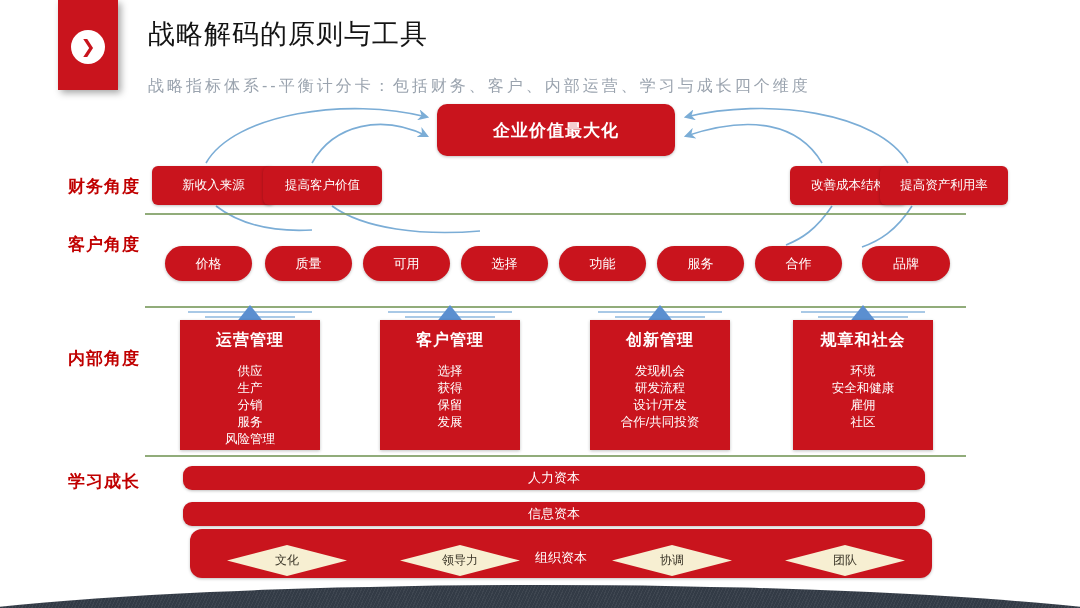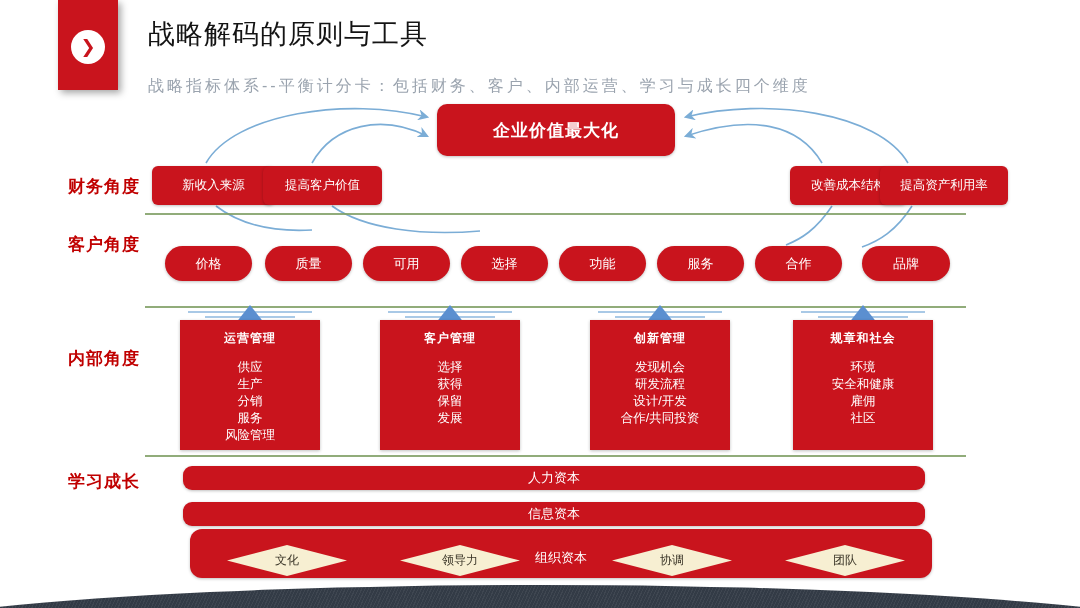--- a/index.html
+++ b/index.html
@@ -22,21 +22,21 @@
     text-align:left;box-shadow:0 1px 3px rgba(0,0,0,0.25);}
   .goal-box{left:437px;top:104px;width:238px;height:52px;border-radius:10px;
     font-size:17px;font-weight:bold;letter-spacing:1px;}
   .row-label{font-size:17px;font-weight:bold;color:#C00000;letter-spacing:1px;}
   .fin-box{top:166px;height:39px;border-radius:6px;font-size:12.5px;padding:0 15px;}
   .pill{top:246px;height:35px;border-radius:18px;font-size:13px;}
   .divider{height:2px;background:#7E9E63;opacity:0.85;}
   
   .group-box{top:320px;height:130px;background:#C9141D;color:#fff;
     box-shadow:0 1px 3px rgba(0,0,0,0.25);text-align:center;}
-  .group-title{margin-top:10px;font-size:12px;font-weight:bold;letter-spacing:1px;}
+  .group-title{margin-top:10px;font-size:16px;font-weight:bold;letter-spacing:1px;}
   .group-items{margin-top:12px;font-size:12.5px;line-height:17px;}
   .tri-up{width:0;height:0;border-left:15px solid transparent;border-right:15px solid transparent;
     border-bottom:19px solid #5B8FD0;top:305px;}
   .blue-line{height:1.5px;background:#A9C9E6;}
   
   .bar{border-radius:9px;font-size:13px;}
   .org-bar{left:190px;top:529px;width:742px;height:49px;border-radius:12px;background:#C9141D;
     color:#fff;text-align:center;box-shadow:0 1px 3px rgba(0,0,0,0.25);}
   .org-title{margin-top:20px;font-size:13px;}
   .diamond{top:545px;width:120px;height:31px;background:#F7EFD2;color:#3A3527;

